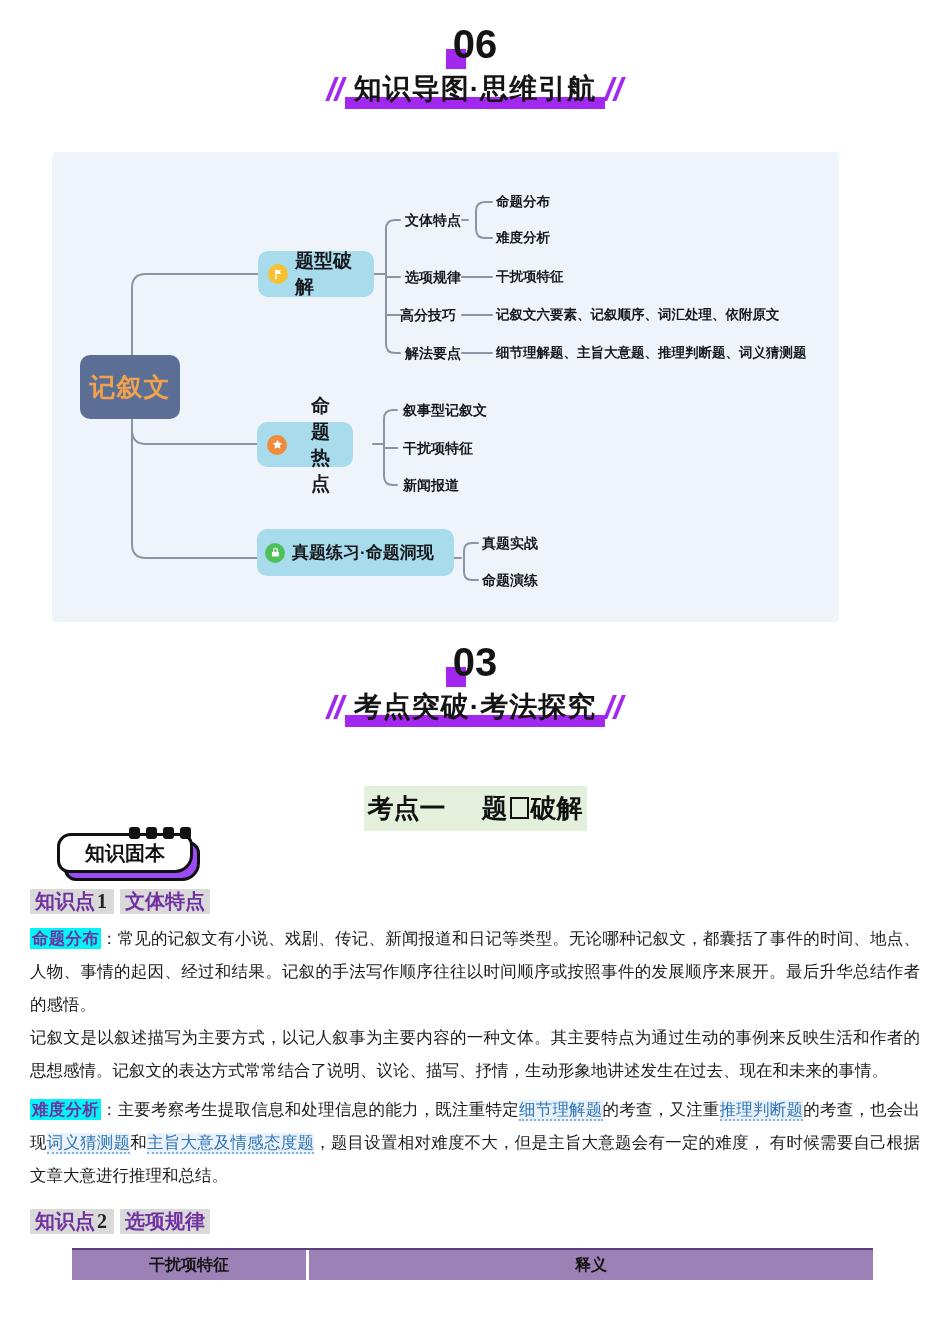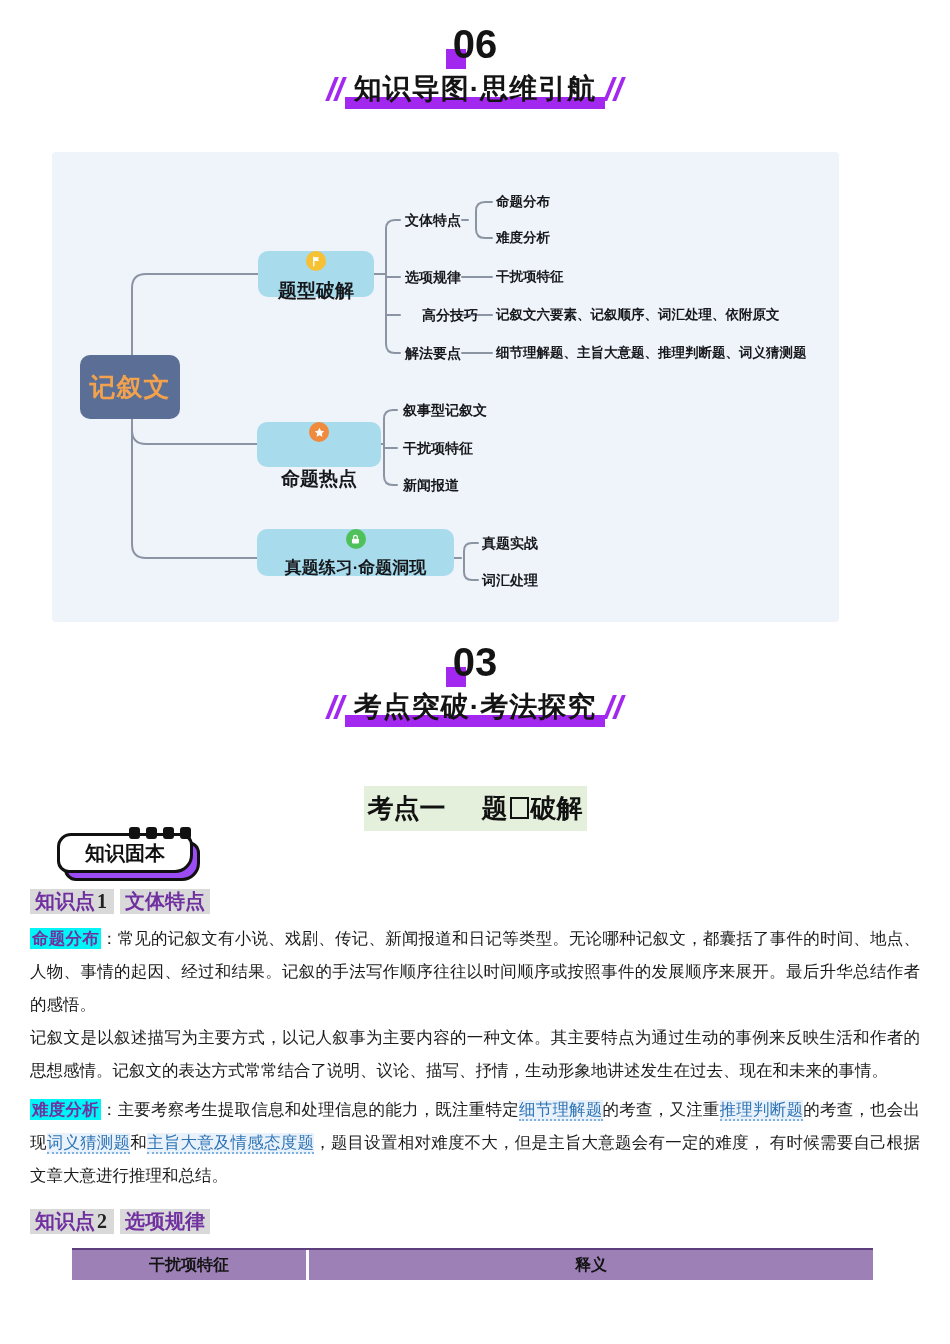--- a/index.html
+++ b/index.html
@@ -14,28 +14,28 @@
   .title-row{display:flex;justify-content:center;align-items:center;gap:12px;margin-top:6px;}
   .slash{display:inline-flex;gap:5px;}
   .slash i{display:block;width:3.5px;height:24px;background:#A228F0;transform:skewX(-22deg);}
   .sec-title{position:relative;display:inline-block;font-size:28px;font-weight:800;color:#141414;letter-spacing:1px;}
   .sec-title .txt{position:relative;z-index:1;}
   .sec-title .bar{position:absolute;left:-9px;right:-9px;bottom:-1px;height:12px;background:#A228F0;z-index:0;}
 
   
   .panel{position:absolute;top:152px;left:52px;width:787px;height:470px;background:#EFF4FA;border-radius:4px;}
   .panel svg.lines{position:absolute;left:0;top:0;width:787px;height:470px;}
-  .node{position:absolute;box-sizing:border-box;flex-direction:column;}
+  .node{position:absolute;box-sizing:border-box;}
   .root{left:28px;top:203px;width:100px;height:64px;background:#5B6E96;border-radius:10px;
         display:flex;align-items:center;justify-content:center;
         color:#F2A24C;font-size:26px;font-weight:800;letter-spacing:1px;}
   .branch{background:#A8DBEC;border-radius:10px;display:flex;align-items:center;gap:7px;padding:0 10px;
           font-weight:800;color:#16181c;}
   .b1{left:206px;top:99px;width:116px;height:46px;font-size:19px;}
-  .b2{left:205px;top:270px;width:124px;height:45px;font-size:19px;gap:24px;}
+  .b2{left:205px;top:270px;width:96px;height:45px;font-size:19px;gap:24px;}
   .b3{left:205px;top:377px;width:197px;height:47px;font-size:17px;padding:0 8px;}
   .cicon{flex:0 0 auto;width:20px;height:20px;border-radius:50%;display:grid;place-items:center;}
   .cicon svg{width:13px;height:13px;display:block;}
   .ic-flag{background:#F6C233;}
   .ic-star{background:#F08A3C;}
   .ic-lock{background:#4FC15A;}
   .lbl{position:absolute;white-space:nowrap;font-weight:800;color:#16181c;line-height:18px;}
   .l2{font-size:14px;}
   .l3{font-size:13.5px;}
 
@@ -151,35 +151,35 @@
         <svg viewBox="0 0 24 24">
             <rect x="5.5" y="10.5" width="13" height="9" rx="2" fill="#fff"></rect>
             <path d="M8.5 10.5V8a3.5 3.5 0 0 1 7 0v2.5" stroke="#fff" stroke-width="2.2" fill="none"></path>
           </svg>
       </span>
       <span>真题练习·命题洞现</span>
     </div>
 
     <span class="lbl l2" style="left:353px;top:59px;">文体特点</span>
     <span class="lbl l2" style="left:353px;top:116px;">选项规律</span>
-    <span class="lbl l2" style="left:370px;top:154px;">高分技巧</span>
+    <span class="lbl l2" style="left:348px;top:154px;">高分技巧</span>
     <span class="lbl l2" style="left:353px;top:192px;">解法要点</span>
 
     <span class="lbl l3" style="left:444px;top:41px;">命题分布</span>
     <span class="lbl l3" style="left:444px;top:77px;">难度分析</span>
     <span class="lbl l3" style="left:444px;top:116px;">干扰项特征</span>
     <span class="lbl l3" style="left:444px;top:154px;">记叙文六要素、记叙顺序、词汇处理、依附原文</span>
     <span class="lbl l3" style="left:444px;top:192px;">细节理解题、主旨大意题、推理判断题、词义猜测题</span>
 
     <span class="lbl l2" style="left:351px;top:249px;">叙事型记叙文</span>
     <span class="lbl l2" style="left:351px;top:287px;">干扰项特征</span>
     <span class="lbl l2" style="left:351px;top:324px;">新闻报道</span>
 
     <span class="lbl l2" style="left:430px;top:382px;">真题实战</span>
-    <span class="lbl l2" style="left:430px;top:419px;">词汇处理</span>
+    <span class="lbl l2" style="left:430px;top:419px;">命题演练</span>
   </div>
 
   <div class="sec-head" style="top:642px;">
     <div class="sec-num">
       <span class="sq"></span>
       <span class="digits">03</span>
     </div>
     <div class="title-row">
       <span class="slash">
           <i></i>

